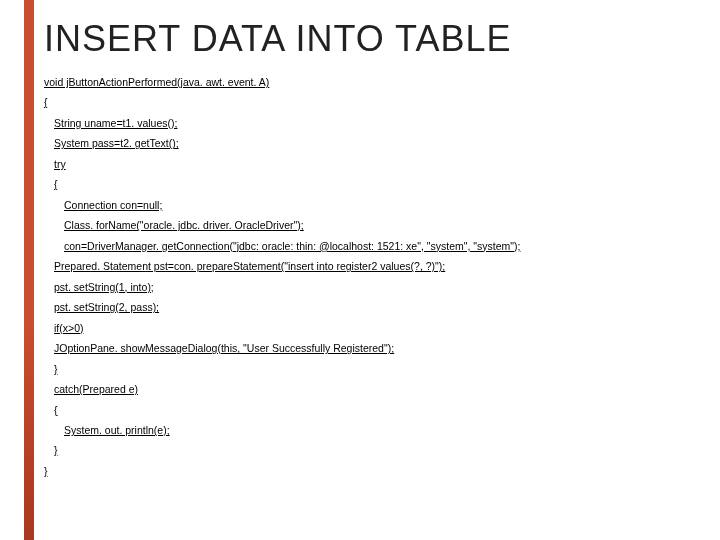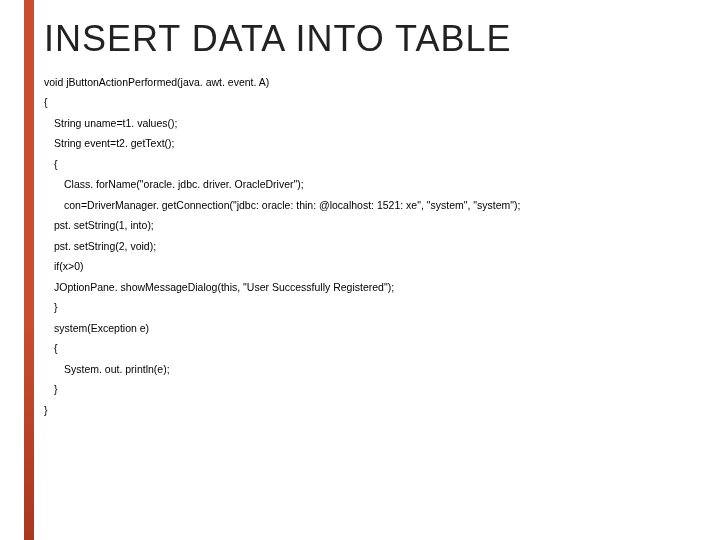--- a/index.html
+++ b/index.html
@@ -31,44 +31,48 @@
     color: #222;
     font-weight: 400;
     margin-bottom: 12px;
     font-family: Arial, Helvetica, sans-serif;
   }
   .code {
     font-size: 10.5px;
     line-height: 1.95;
     color: #000;
     font-family: Arial, Helvetica, sans-serif;
+    text-decoration: underline;
   }
   .code .line { white-space: pre; display: block; }
   .i1 { padding-left: 0px; }
   .i2 { padding-left: 10px; }
   .i3 { padding-left: 20px; }
 </style>
 </head>
 <body>
 
 <div class="slide">
   <div class="accent-bar"></div>
   <h1 class="title">INSERT DATA INTO TABLE</h1>
   <div class="code">
     <span class="line i1">void jButtonActionPerformed(java. awt. event. A)</span>
     <span class="line i1">{</span>
     <span class="line i2">String uname=t1. values();</span>
-    <span class="line i2">String event=t2. getText();</span>
+    <span class="line i2">System pass=t2. getText();</span>
+    <span class="line i2">try</span>
     <span class="line i2">{</span>
+    <span class="line i3">Connection con=null;</span>
     <span class="line i3">Class. forName("oracle. jdbc. driver. OracleDriver");</span>
     <span class="line i3">con=DriverManager. getConnection("jdbc: oracle: thin: @localhost: 1521: xe", "system", "system");</span>
+    <span class="line i2">Prepared. Statement pst=con. prepareStatement("insert into register2 values(?, ?)");</span>
     <span class="line i2">pst. setString(1, into);</span>
-    <span class="line i2">pst. setString(2, void);</span>
+    <span class="line i2">pst. setString(2, pass);</span>
     <span class="line i2">if(x&gt;0)</span>
     <span class="line i2">JOptionPane. showMessageDialog(this, "User Successfully Registered");</span>
     <span class="line i2">}</span>
-    <span class="line i2">system(Exception e)</span>
+    <span class="line i2">catch(Prepared e)</span>
     <span class="line i2">{</span>
     <span class="line i3">System. out. println(e);</span>
     <span class="line i2">}</span>
     <span class="line i1">}</span>
   </div>
 </div>
 
 </body></html>

